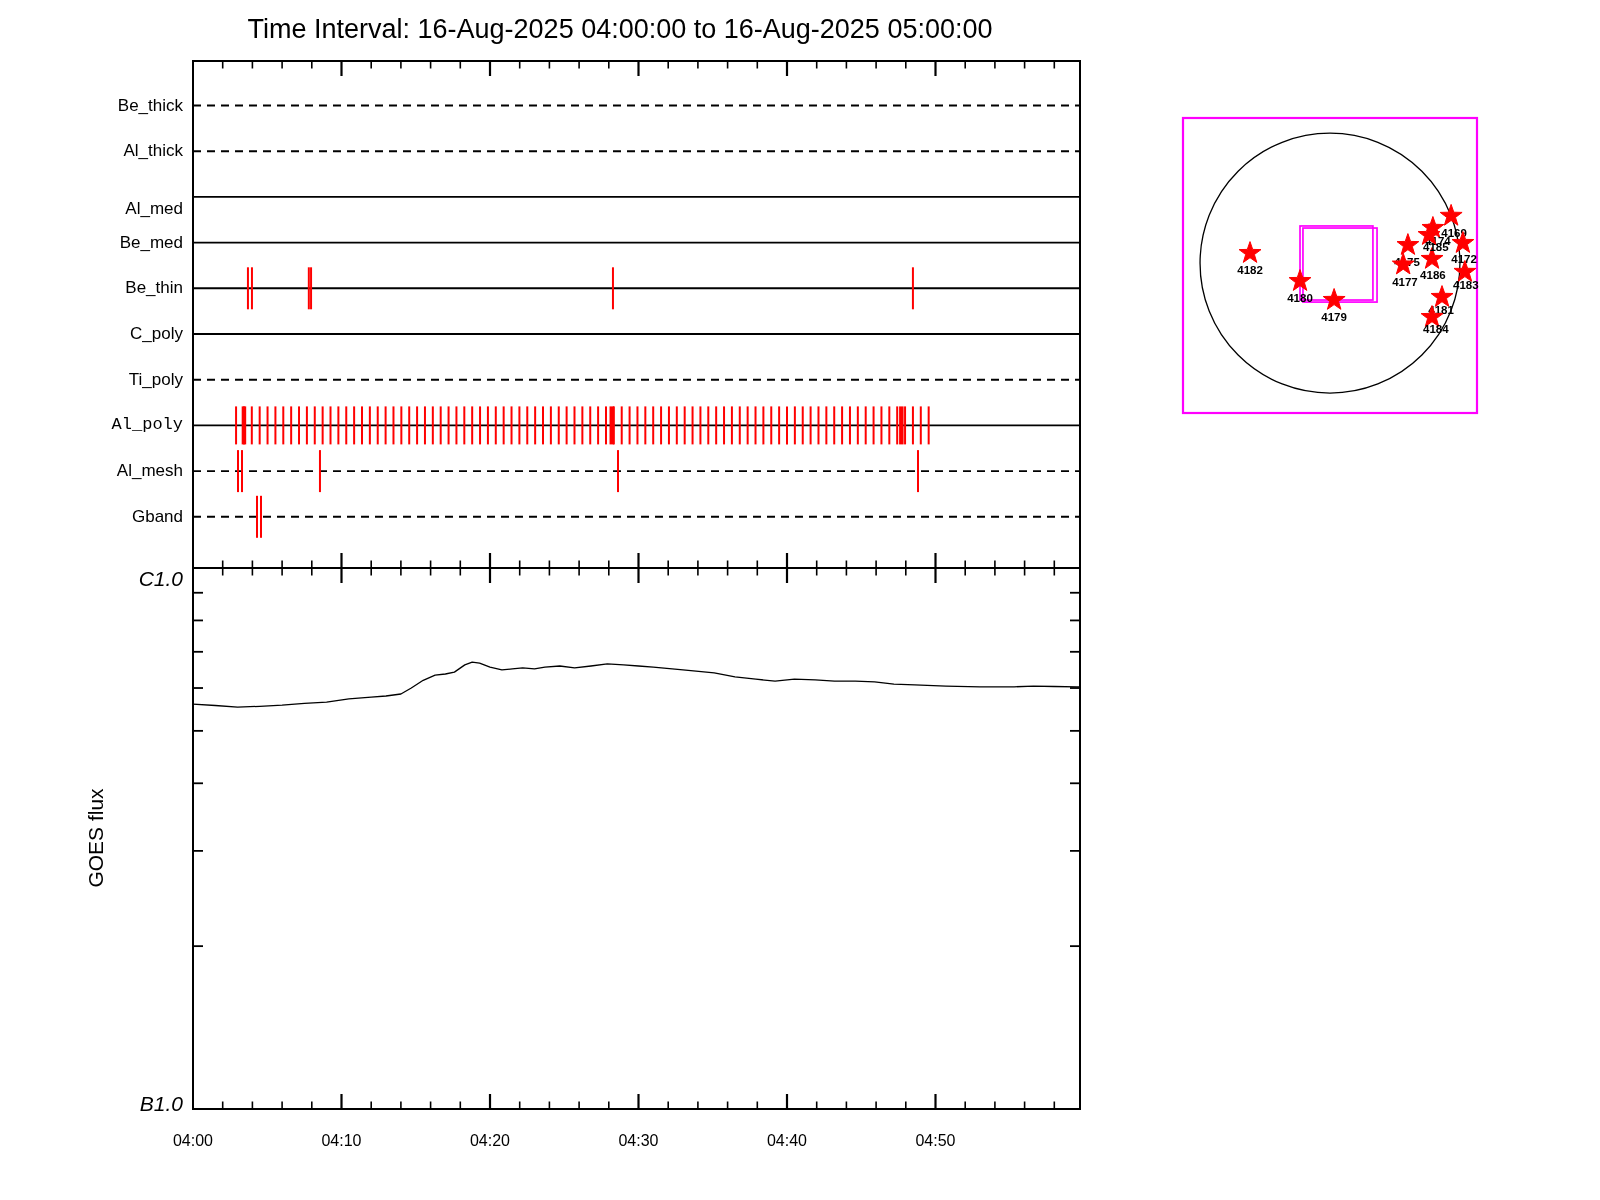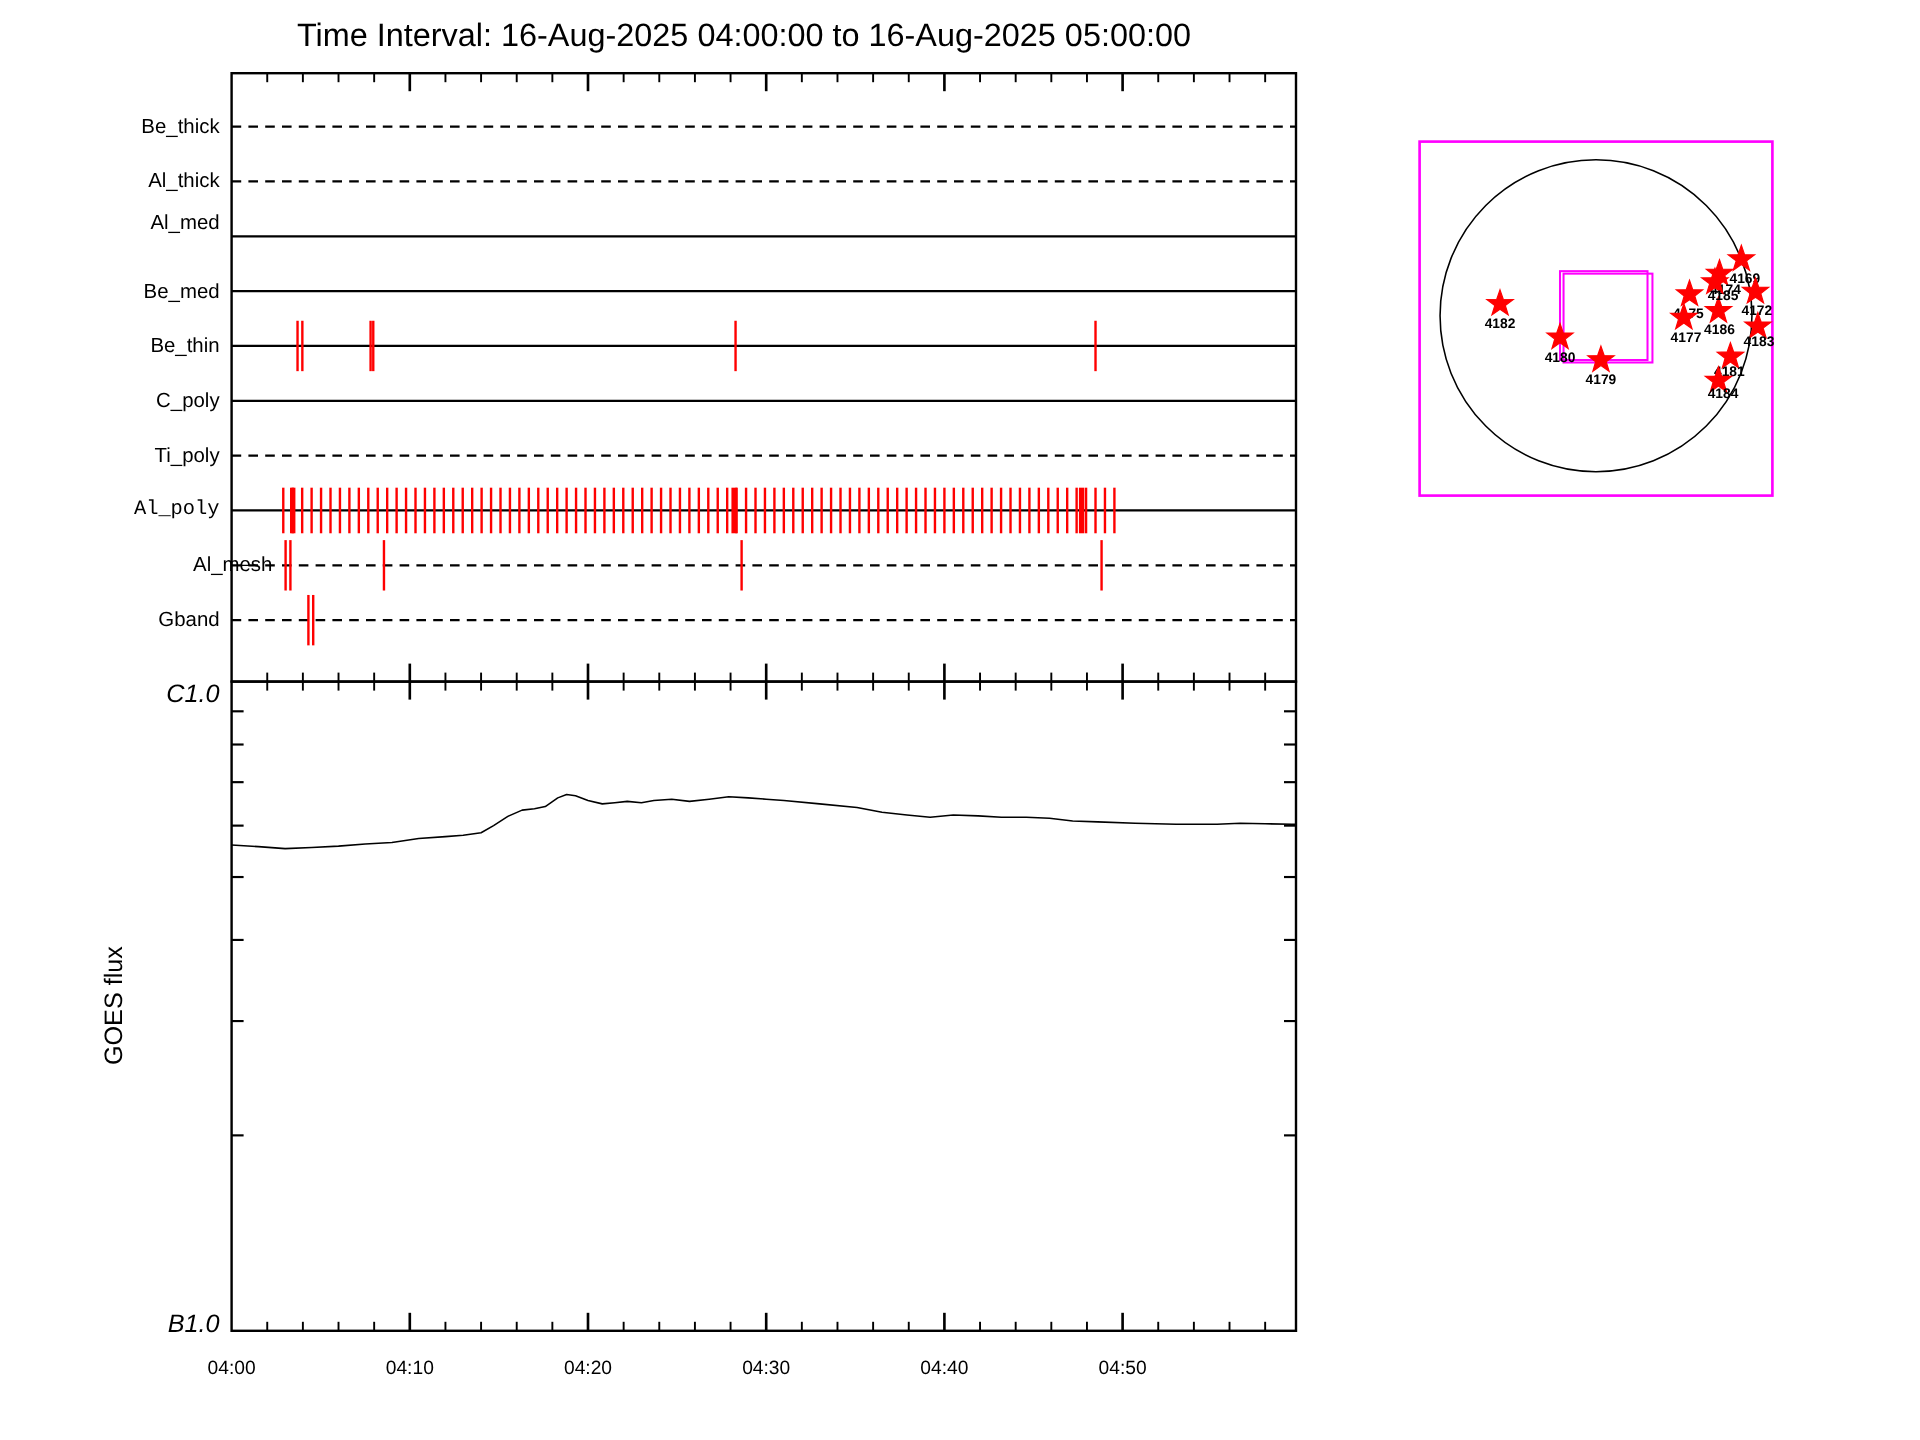--- a/index.html
+++ b/index.html
@@ -321,27 +321,27 @@
         <polygon points="1432.0,305.6 1434.7,313.4 1443.0,313.6 1436.4,318.5 1438.8,326.4 1432.0,321.7 1425.3,326.4 1427.6,318.5 1421.1,313.6 1429.3,313.4" fill="#ff0000" stroke="#ff0000" stroke-width="1"></polygon>
         <text x="1435.84" y="324.5" text-anchor="middle" dominant-baseline="hanging" font-size="11.5" font-weight="bold" font-family="&quot;Liberation Sans&quot;,sans-serif" fill="#000000">4184</text>
       </g>
     </svg>
   <div id="labels-layer">
     <div class="ytick-label" style="top:568px">C1.0</div>
     <div class="ytick-label" style="top:1093px">B1.0</div>
     <div class="goes-ylabel">GOES flux</div>
   <div class="filter-label" style="top: 94.5px;">Be_thick</div>
       <div class="filter-label" style="top: 140.2px;">Al_thick</div>
-      <div class="filter-label" style="top: 175px;">Al_med</div>
+      <div class="filter-label" style="top: 198px;">Al_med</div>
       <div class="filter-label" style="top: 231.6px;">Be_med</div>
       <div class="filter-label" style="top: 277.3px;">Be_thin</div>
       <div class="filter-label" style="top: 323px;">C_poly</div>
       <div class="filter-label" style="top: 368.7px;">Ti_poly</div>
       <div class="filter-label" style="top: 414.4px; font-family: Liberation Mono, monospace;">Al_poly</div>
-      <div class="filter-label" style="top: 460.1px; padding-left: 44px;">Al_mesh</div>
+      <div class="filter-label" style="top: 460.1px;">Al_mesh</div>
       <div class="filter-label" style="top: 505.8px; text-align: right;">Gband</div>
       <div class="xtick-label" style="left: 143px; top: 1130px;">04:00</div>
       <div class="xtick-label" style="left: 291.5px; top: 1130px;">04:10</div>
       <div class="xtick-label" style="left: 440px; top: 1130px;">04:20</div>
       <div class="xtick-label" style="left: 588.5px; top: 1130px;">04:30</div>
       <div class="xtick-label" style="left: 737px; top: 1130px;">04:40</div>
       <div class="xtick-label" style="left: 885.5px; top: 1130px;">04:50</div>
     </div>
 </div>
 

